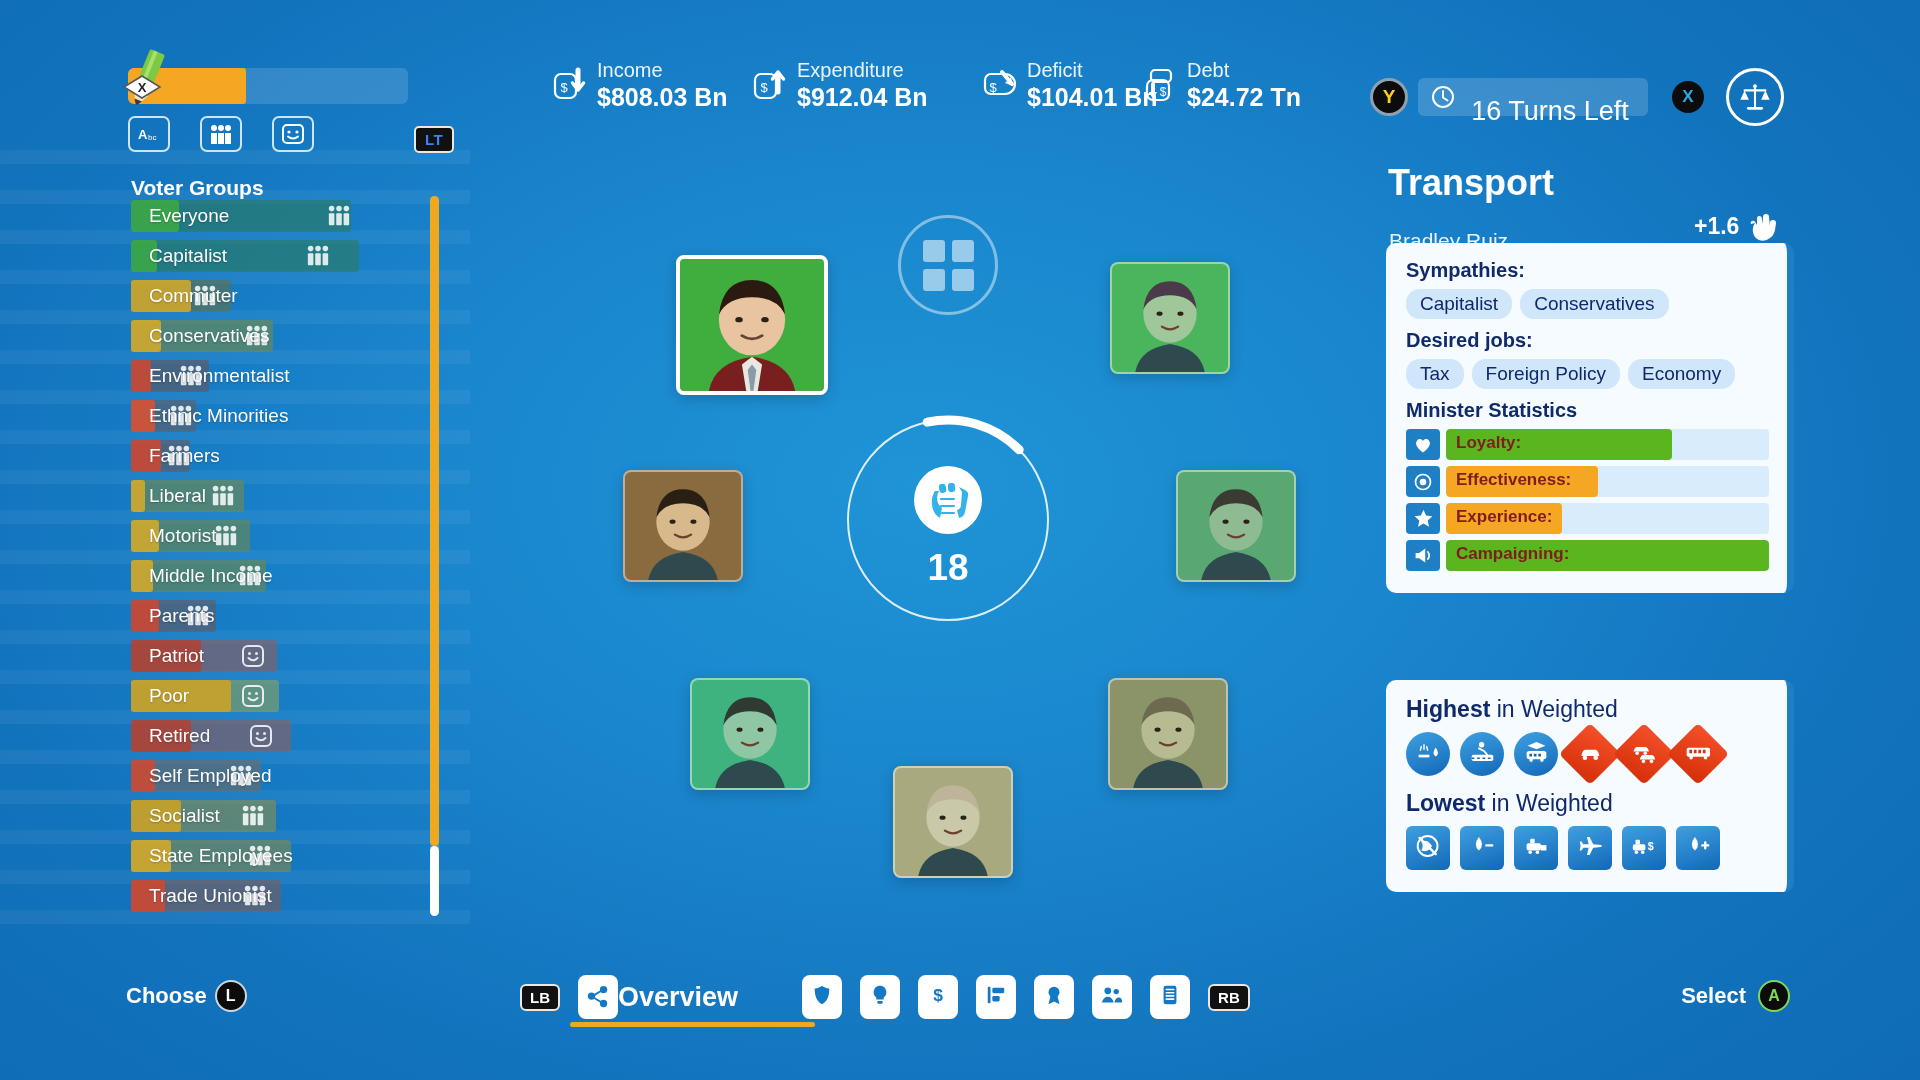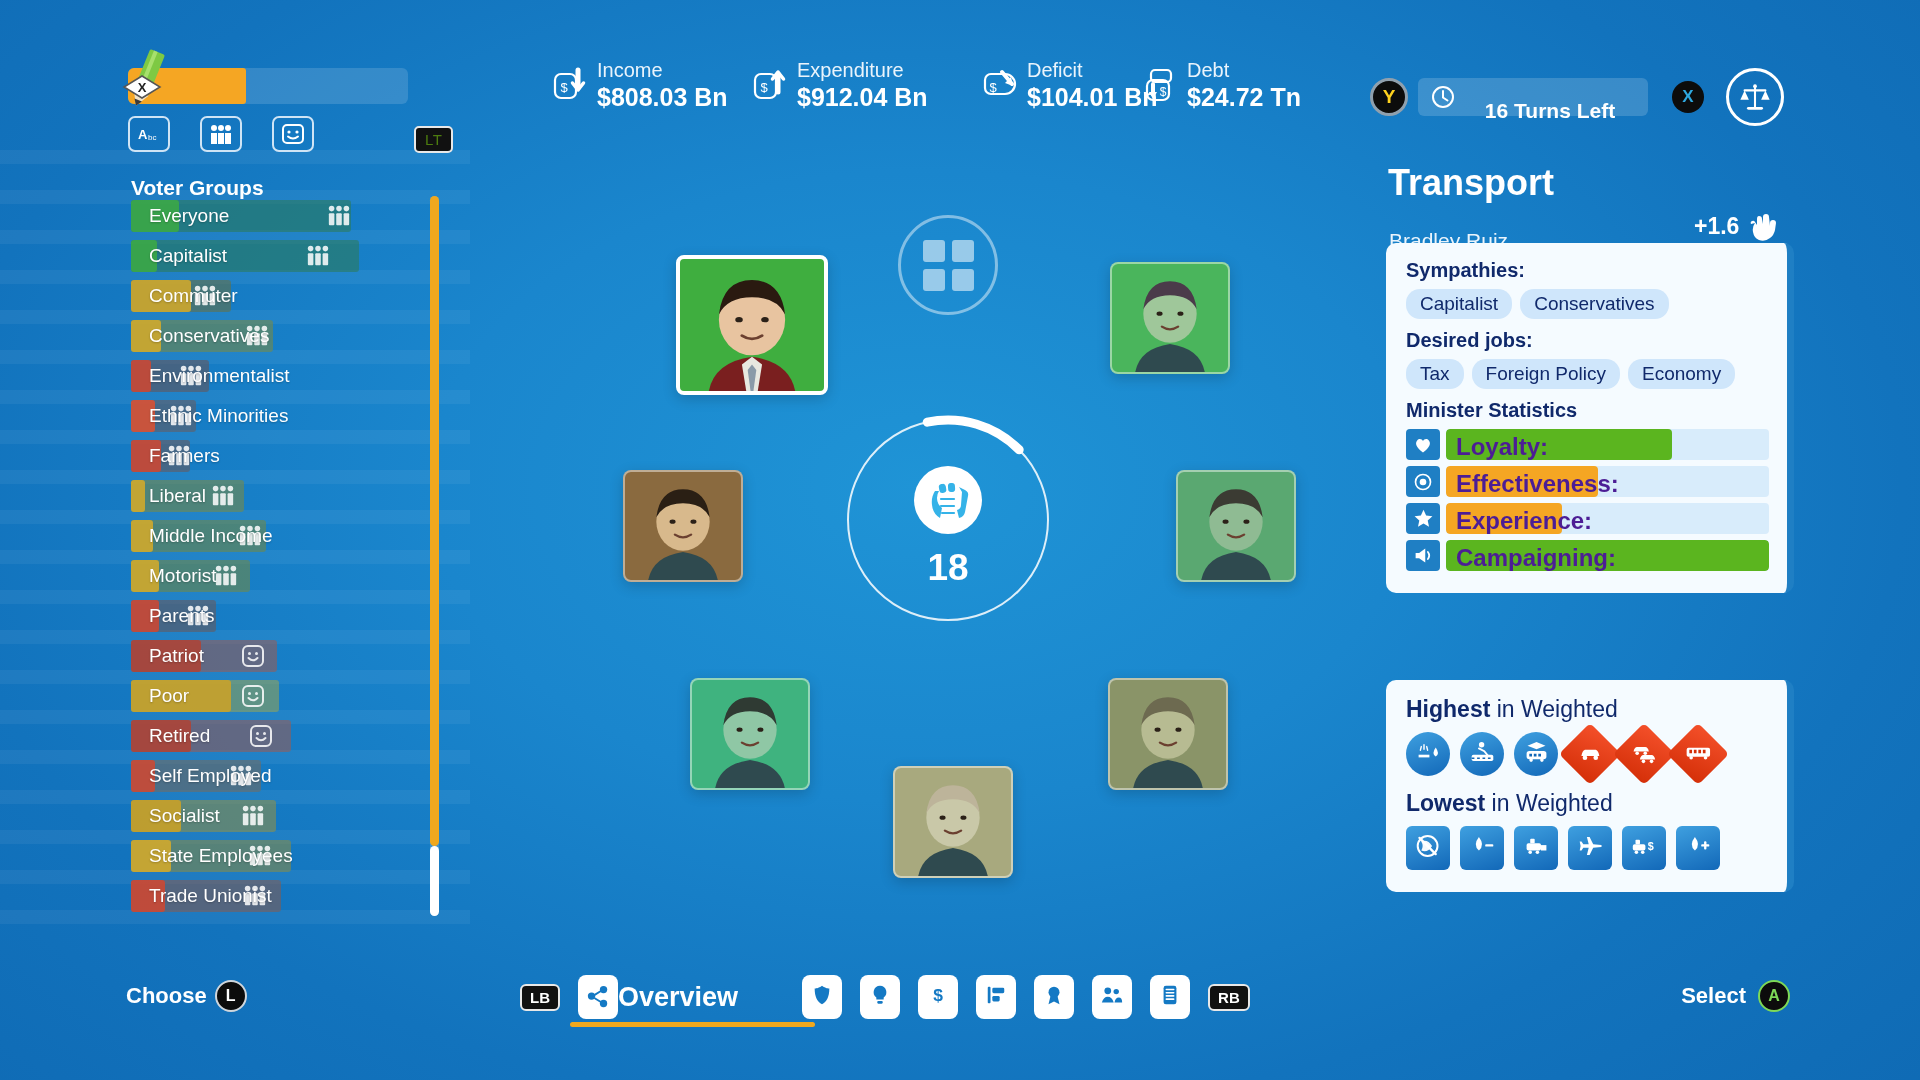--- a/index.html
+++ b/index.html
@@ -37,21 +37,21 @@
   .mini-btn {
     position: absolute; top: 116px;
     width: 42px; height: 36px;
     border: 2px solid #cfe4f5; border-radius: 7px;
     display: flex; align-items: center; justify-content: center;
     color: #ffffff;
   }
   .mini-btn svg { display:block; }
   .lt-badge {
     position: absolute; left: 414px; top: 126px;
-    background: #111; color: #4d7c0f; font-weight: normal; font-size: 15px;
+    background: #111; color: #3b82f6; font-weight: bold; font-size: 15px;
     border-radius: 5px; padding: 3px 9px; letter-spacing: .5px;
     border: 2px solid #e8e8e8;
   }
 
   
   .stat { position: absolute; top: 60px; display: flex; align-items: center; gap: 10px; }
   .stat .ico { width: 34px; height: 38px; flex: 0 0 34px; color:#fff; }
   .stat .txt { display: flex; flex-direction: column; line-height: 1.05; }
   .stat .lbl { color: #eaf4fc; font-size: 20px; }
   .stat .val { color: #ffffff; font-size: 25px; font-weight: bold; margin-top: 3px; }
@@ -62,21 +62,21 @@
     background: #0c0c0c; border: 3px solid #8fa0ae;
     color: #ffd21e; font-weight: bold; font-size: 19px;
     display: flex; align-items: center; justify-content: center;
   }
   .turn-pill {
     height: 38px; min-width: 230px;
     background: rgba(255,255,255,0.17); border-radius: 6px;
     display: flex; align-items: center; gap: 14px; padding: 0 18px 0 12px;
   }
   .turn-pill .clock { width: 26px; height: 26px; color:#fff; }
-  .turn-pill .label { color:#fff; font-size: 21px; font-weight: bold; flex:1; text-align:center;margin-top:28px; }
+  .turn-pill .label { color:#fff; font-size: 27px; font-weight: normal; flex:1; text-align:center;margin-top:28px; }
   .btn-x {
     width: 32px; height: 32px; border-radius: 50%;
     background: #0c0c0c; color: #2ea8e0; font-weight: bold; font-size: 17px;
     display: flex; align-items: center; justify-content: center;
     margin-left: 14px;
   }
   .scales-btn {
     width: 58px; height: 58px; border-radius: 50%;
     border: 3px solid #ffffff; color: #fff;
     display: flex; align-items: center; justify-content: center;
@@ -159,21 +159,21 @@
   }
   .stat-row { display: flex; align-items: center; gap: 6px; margin-bottom: 6px; }
   .stat-ico {
     width: 34px; height: 31px; background: #1f7fc4; border-radius: 4px;
     display: flex; align-items: center; justify-content: center; color: #fff; flex: 0 0 34px;
   }
   .stat-bar {
     position: relative; flex: 1; height: 31px; background: #d8ecfb; border-radius: 4px; overflow: hidden;
   }
   .stat-bar .fill { position: absolute; left:0; top:0; height: 31px; border-radius: 4px; }
-  .stat-bar .name { position: absolute; left: 10px; top: 4px; color: #4c1d95; font-size: 24px; font-weight: bold; z-index: 2; }
+  .stat-bar .name { position: absolute; left: 10px; top: 4px; color: #7f1d1d; font-size: 17px; font-weight: bold; z-index: 2; }
   .stat-bar .pct { position: absolute; right: 10px; top: 4px; color: #132033; font-size: 19px; font-weight: bold; z-index: 2; margin-top: 48px; }
 
   .w-h { color: #10296b; font-size: 23px; margin-bottom: 9px; }
   .w-h b { font-weight: bold; }
   .w-row { display: flex; gap: 10px; margin-bottom: 14px; }
   .w-ico { width: 44px; height: 44px; display:flex; align-items:center; justify-content:center; color:#fff; flex:0 0 44px;}
   .w-ico.circle { border-radius: 50%; background: linear-gradient(160deg,#3fa0e0,#1268b8); }
   .w-ico.diamond { background: linear-gradient(160deg,#f4502a,#d42f08); transform: rotate(45deg); border-radius: 5px; }
   .w-ico.diamond > * { transform: rotate(-45deg); }
   .w-ico.square { border-radius: 6px; background: linear-gradient(160deg,#3fa0e0,#1268b8); }
@@ -462,44 +462,44 @@
             <circle cx="5" cy="4" r="3"></circle>
             <circle cx="13" cy="4" r="3"></circle>
             <circle cx="21" cy="4" r="3"></circle>
             <rect x="2" y="9" width="6" height="13" rx="1"></rect>
             <rect x="10" y="9" width="6" height="13" rx="1"></rect>
             <rect x="18" y="9" width="6" height="13" rx="1"></rect>
           </svg></span>
         <span class="vg-name">Liberal</span>
       </div>
       <div class="vg-row">
+        <div class="vg-bar b2" style="width: 119px; background: rgb(119, 136, 60);"></div>
+        <div class="vg-bar" style="width: 28px; background: rgb(224, 174, 35);"></div>
+        <span class="vg-ico" style="left: 83px;"><svg viewBox="0 0 26 24" width="24" height="24" fill="currentColor">
+            <circle cx="5" cy="4" r="3"></circle>
+            <circle cx="13" cy="4" r="3"></circle>
+            <circle cx="21" cy="4" r="3"></circle>
+            <rect x="2" y="9" width="6" height="13" rx="1"></rect>
+            <rect x="10" y="9" width="6" height="13" rx="1"></rect>
+            <rect x="18" y="9" width="6" height="13" rx="1"></rect>
+          </svg></span>
+        <span class="vg-name">Motorist</span>
+      </div>
+      <div class="vg-row">
         <div class="vg-bar b2" style="width: 135px; background: rgb(119, 136, 60);"></div>
         <div class="vg-bar" style="width: 22px; background: rgb(224, 174, 35);"></div>
         <span class="vg-ico" style="left: 107px;"><svg viewBox="0 0 26 24" width="24" height="24" fill="currentColor">
             <circle cx="5" cy="4" r="3"></circle>
             <circle cx="13" cy="4" r="3"></circle>
             <circle cx="21" cy="4" r="3"></circle>
             <rect x="2" y="9" width="6" height="13" rx="1"></rect>
             <rect x="10" y="9" width="6" height="13" rx="1"></rect>
             <rect x="18" y="9" width="6" height="13" rx="1"></rect>
           </svg></span>
         <span class="vg-name">Middle Income</span>
-      </div>
-      <div class="vg-row">
-        <div class="vg-bar b2" style="width: 119px; background: rgb(119, 136, 60);"></div>
-        <div class="vg-bar" style="width: 28px; background: rgb(224, 174, 35);"></div>
-        <span class="vg-ico" style="left: 83px;"><svg viewBox="0 0 26 24" width="24" height="24" fill="currentColor">
-            <circle cx="5" cy="4" r="3"></circle>
-            <circle cx="13" cy="4" r="3"></circle>
-            <circle cx="21" cy="4" r="3"></circle>
-            <rect x="2" y="9" width="6" height="13" rx="1"></rect>
-            <rect x="10" y="9" width="6" height="13" rx="1"></rect>
-            <rect x="18" y="9" width="6" height="13" rx="1"></rect>
-          </svg></span>
-        <span class="vg-name">Motorist</span>
       </div>
       <div class="vg-row">
         <div class="vg-bar b2" style="width: 85px; background: rgb(109, 86, 83);"></div>
         <div class="vg-bar" style="width: 28px; background: rgb(217, 69, 42);"></div>
         <span class="vg-ico" style="left: 55px;"><svg viewBox="0 0 26 24" width="24" height="24" fill="currentColor">
             <circle cx="5" cy="4" r="3"></circle>
             <circle cx="13" cy="4" r="3"></circle>
             <circle cx="21" cy="4" r="3"></circle>
             <rect x="2" y="9" width="6" height="13" rx="1"></rect>
             <rect x="10" y="9" width="6" height="13" rx="1"></rect>

